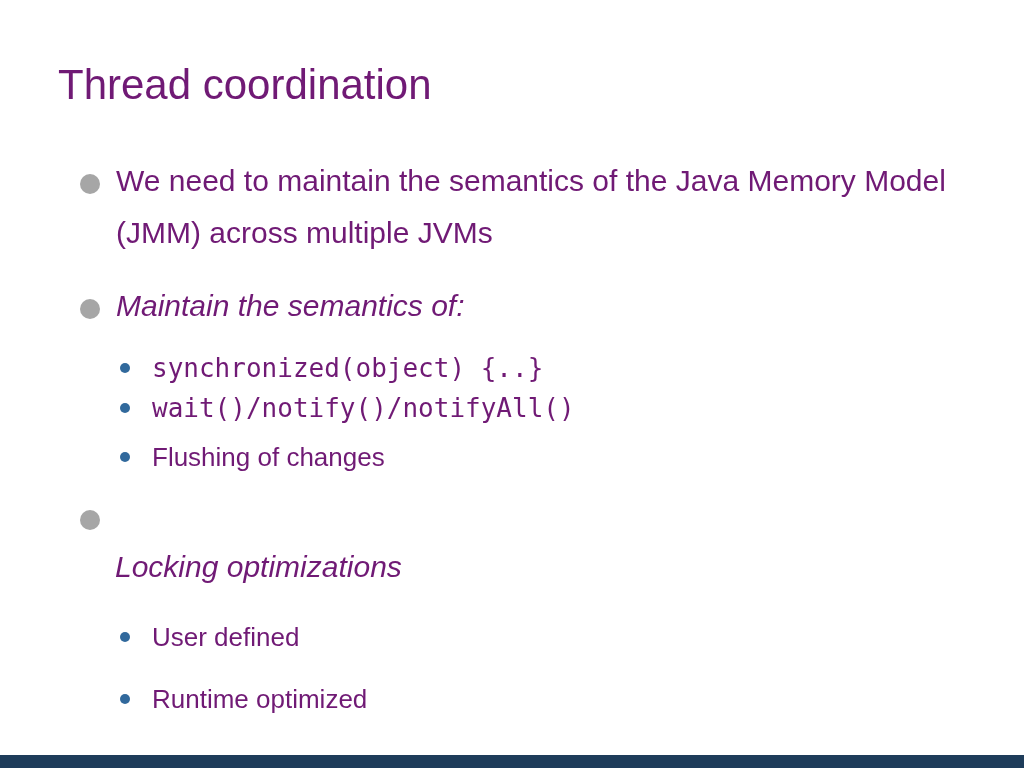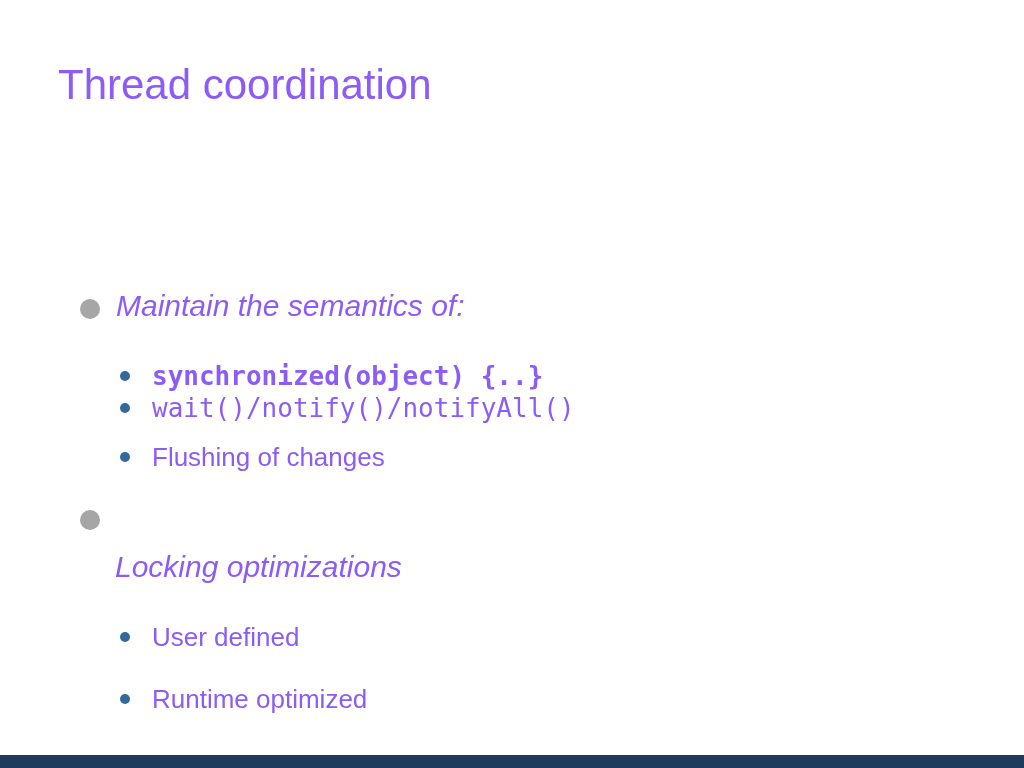--- a/index.html
+++ b/index.html
@@ -2,21 +2,21 @@
 <html><head>
 <meta charset="utf-8">
 <style>
   html,body{margin:0;padding:0;background:#fff;}
   .slide{
     position:relative;
     width:1024px;height:768px;
     background:#FFFFFF;
     overflow:hidden;
     font-family:"Liberation Sans",sans-serif;
-    color:#8b5cf6;
+    color:#701a75;
   }
   .title{
     position:absolute;left:58px;top:62px;
     font-size:42px;line-height:46px;font-weight:400;
     white-space:nowrap;
   }
   .row{position:absolute;display:flex;align-items:flex-start;}
   .dot1{
     flex:0 0 20px;width:20px;height:20px;border-radius:50%;
     background:#A6A6A6;margin-top:19px;margin-right:16px;
@@ -37,27 +37,31 @@
     background:#1E3C5A;
   }
 </style>
 </head>
 <body>
 
 <div class="slide">
 
   <div class="title">Thread coordination</div>
 
+  <div class="row" style="left:80px;top:155px;">
+    <span class="dot1"></span>
+    <span class="l1text">We need to maintain the semantics of the Java Memory Model (JMM) across multiple JVMs</span>
+  </div>
 
   <div class="row" style="left:80px;top:280px;font-style:italic;">
     <span class="dot1"></span>
     <span class="l1text">Maintain the semantics of:</span>
   </div>
 
-  <div class="row" style="left:120px;top:359px;font-weight:bold;">
+  <div class="row" style="left:120px;top:351px;">
     <span class="dot2"></span>
     <span class="l2text mono">synchronized(object) {..}</span>
   </div>
   <div class="row" style="left:120px;top:391px;">
     <span class="dot2"></span>
     <span class="l2text mono">wait()/notify()/notifyAll()</span>
   </div>
   <div class="row" style="left:120px;top:440px;">
     <span class="dot2"></span>
     <span class="l2text">Flushing of changes</span>

